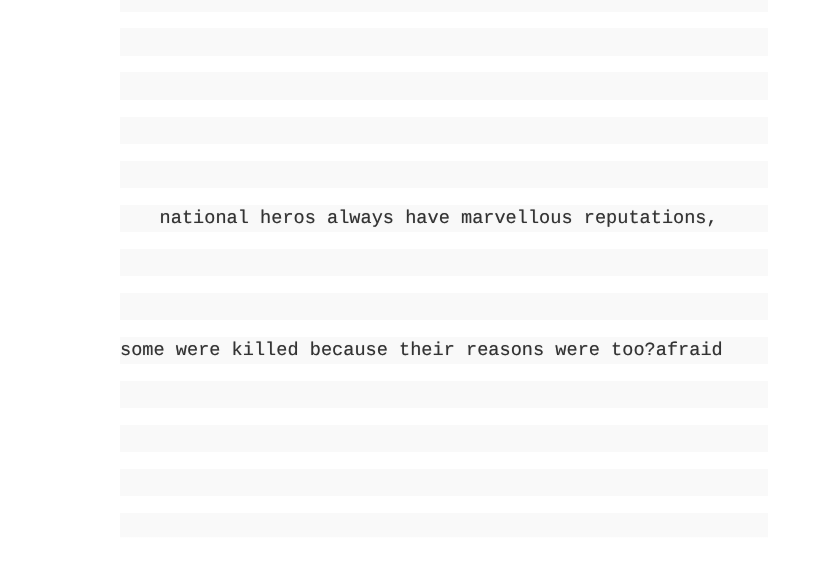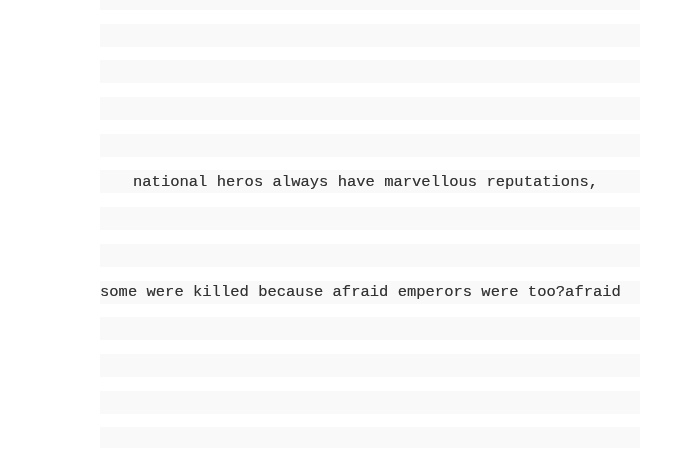--- a/index.html
+++ b/index.html
@@ -45,21 +45,21 @@
   }
 </style>
 </head>
 <body>
 
 <div class="page">
   <div class="text-block">
 
     <div class="paragraph">
       <div class="line indent">national heros always have marvellous reputations,</div>
-      <div class="line">some were killed because afraid emperors were too?afraid</div>
+      <div class="line">some were killed because their reasons were too?afraid</div>
       
       
       
       
       
       
       
       
     </div>
 

